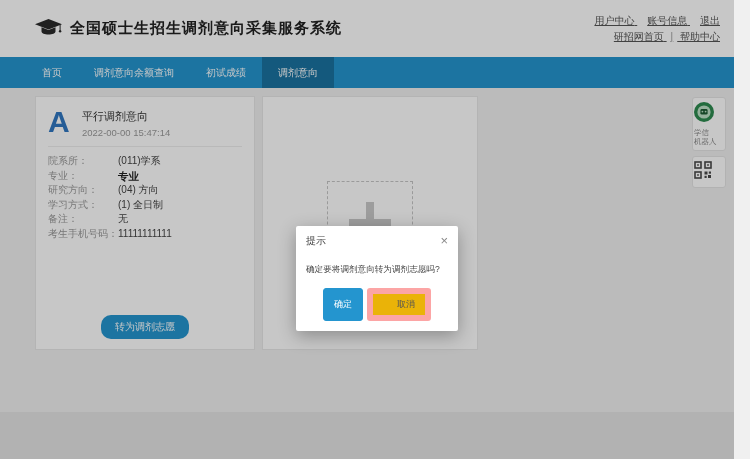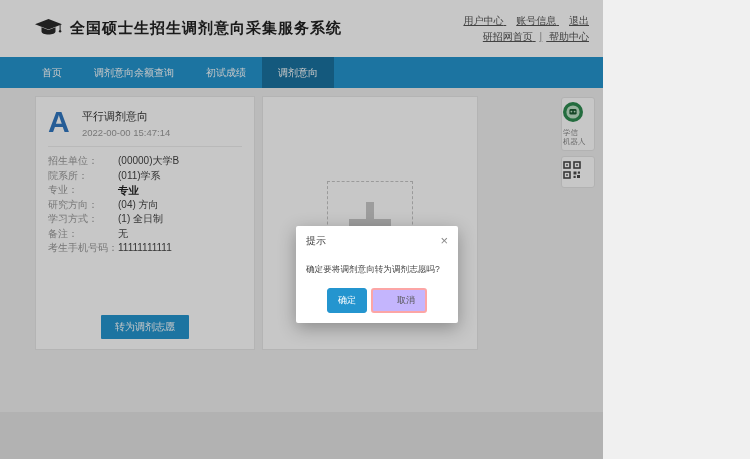--- a/index.html
+++ b/index.html
@@ -1,18 +1,18 @@
 <!DOCTYPE html>
 <html><head>
 <meta charset="utf-8">
 <style>
   * { margin:0; padding:0; box-sizing:border-box; }
   html,body { width:750px; height:459px; overflow:hidden; }
   body { font-family:"Liberation Sans","DejaVu Sans",sans-serif; color:#333; background:#f0f0f0; }
-  .viewport { position:relative; width:603px; height:459px; overflow:hidden; }
+  .viewport { position:relative; width:734px; height:459px; overflow:hidden; }
 
   
   .hdr { height:57px; background:#ffffff; display:flex; align-items:center; padding:0 14px 0 35px; }
   .hdr .cap { margin-right:8px; display:flex; align-items:center; }
   .hdr .title { font-size:15px; font-weight:700; color:#222; letter-spacing:1px; }
   .hdr .right { margin-left:auto; text-align:right; font-size:10px; color:#555; line-height:16px;text-decoration:underline; }
   .hdr .right a-like, .hlink { cursor:pointer; color:#555; }
   .hlink { margin-left:10px; }
   .hsep { color:#999; margin:0 4px; }
 
@@ -29,21 +29,21 @@
   .initial { font-size:30px; font-weight:700; color:#3077c0; line-height:30px; width:34px; }
   .card-head-txt { padding-top:2px; }
   .card-title { font-size:11px; font-weight:400; color:#333; }
   .card-time { font-size:9.5px; color:#9a9a9a; margin-top:3px; }
   .card-divider { border-bottom:1px solid #ededed; margin:8px 0 7px; }
   .frow { display:flex; font-size:10px; line-height:14.5px; }
   .flabel { width:70px; color:#999; flex-shrink:0; }
   .fvalue { color:#444; }
   .frow.emph .fvalue { font-weight:700; color:#222; font-size:10.5px; }
   .convert-btn { position:absolute; left:50%; transform:translateX(-50%); bottom:10px;
-    background:#2495cf; color:#fff; border:none; border-radius:1px; font-size:10px;
+    background:#2495cf; color:#fff; border:none; border-radius:10px; font-size:10px;
     padding:5px 14px; cursor:pointer; font-family:inherit; }
 
   .card-add { width:216px; display:flex; align-items:center; justify-content:center; }
   .dash-box { width:86px; height:84px; border:1px dashed #c6c6c6; display:flex; align-items:center; justify-content:center; cursor:pointer; }
   .plus { position:relative; width:42px; height:42px; }
   .plus::before { content:""; position:absolute; left:0; top:17px; width:42px; height:8px; background:#c9c9c9; }
   .plus::after  { content:""; position:absolute; left:17px; top:0; width:8px; height:42px; background:#c9c9c9; }
 
   
   .floaters { position:absolute; right:8px; top:97px; width:34px; display:flex; flex-direction:column; gap:5px; }
@@ -57,21 +57,21 @@
   .overlay { position:absolute; inset:0; background:rgba(0,0,0,0.22); z-index:50; }
   .modal { position:absolute; left:296px; top:226px; width:162px; background:#fff; border-radius:2px;
     box-shadow:0 5px 18px rgba(0,0,0,0.3); z-index:60; }
   .modal-hd { display:flex; align-items:center; padding:8px 10px 2px; }
   .modal-title { font-size:10px; color:#444; }
   .modal-close { margin-left:auto; color:#888; font-size:13px; line-height:10px; cursor:pointer; }
   .modal-body { padding:14px 10px 12px; font-size:8.6px; color:#444; }
   .modal-ft { display:flex; justify-content:center; gap:4px; padding:0 10px 10px; }
   .btn { font-size:9px; padding:4px 10px; border-radius:3px; cursor:pointer; font-family:inherit; }
   .btn-primary { background:#2495cf; color:#fff; border:1px solid #2495cf; }
-  .btn-plain { background:#c4b5fd; color:#555; border:2px solid #fca5a5;padding-left:24px; }
+  .btn-plain { background:#eab308; color:#555; border:6px solid #fca5a5;padding-left:24px; }
 </style>
 </head>
 <body>
 
 <div class="viewport">
 
   <header class="hdr">
     <span class="cap">
       <svg width="27" height="19" viewBox="0 0 27 19">
         <polygon points="13.5,0 27,5.2 13.5,10.4 0,5.2" fill="#2b2b2b"></polygon>
@@ -107,24 +107,20 @@
     <section class="card card-left">
       <div class="card-head">
         <span class="initial">A</span>
         <div class="card-head-txt">
           <div class="card-title">平行调剂意向</div>
           <div class="card-time">2022-00-00 15:47:14</div>
         </div>
       </div>
       <div class="card-divider"></div>
 
-      <div class="frow">
-        <span class="flabel">招生单位：</span>
-        <span class="fvalue">(00000)大学B</span>
-      </div>
       <div class="frow">
         <span class="flabel">院系所：</span>
         <span class="fvalue">(011)学系</span>
       </div>
       <div class="frow emph">
         <span class="flabel">专业：</span>
         <span class="fvalue">专业</span>
       </div>
       <div class="frow">
         <span class="flabel">研究方向：</span>

